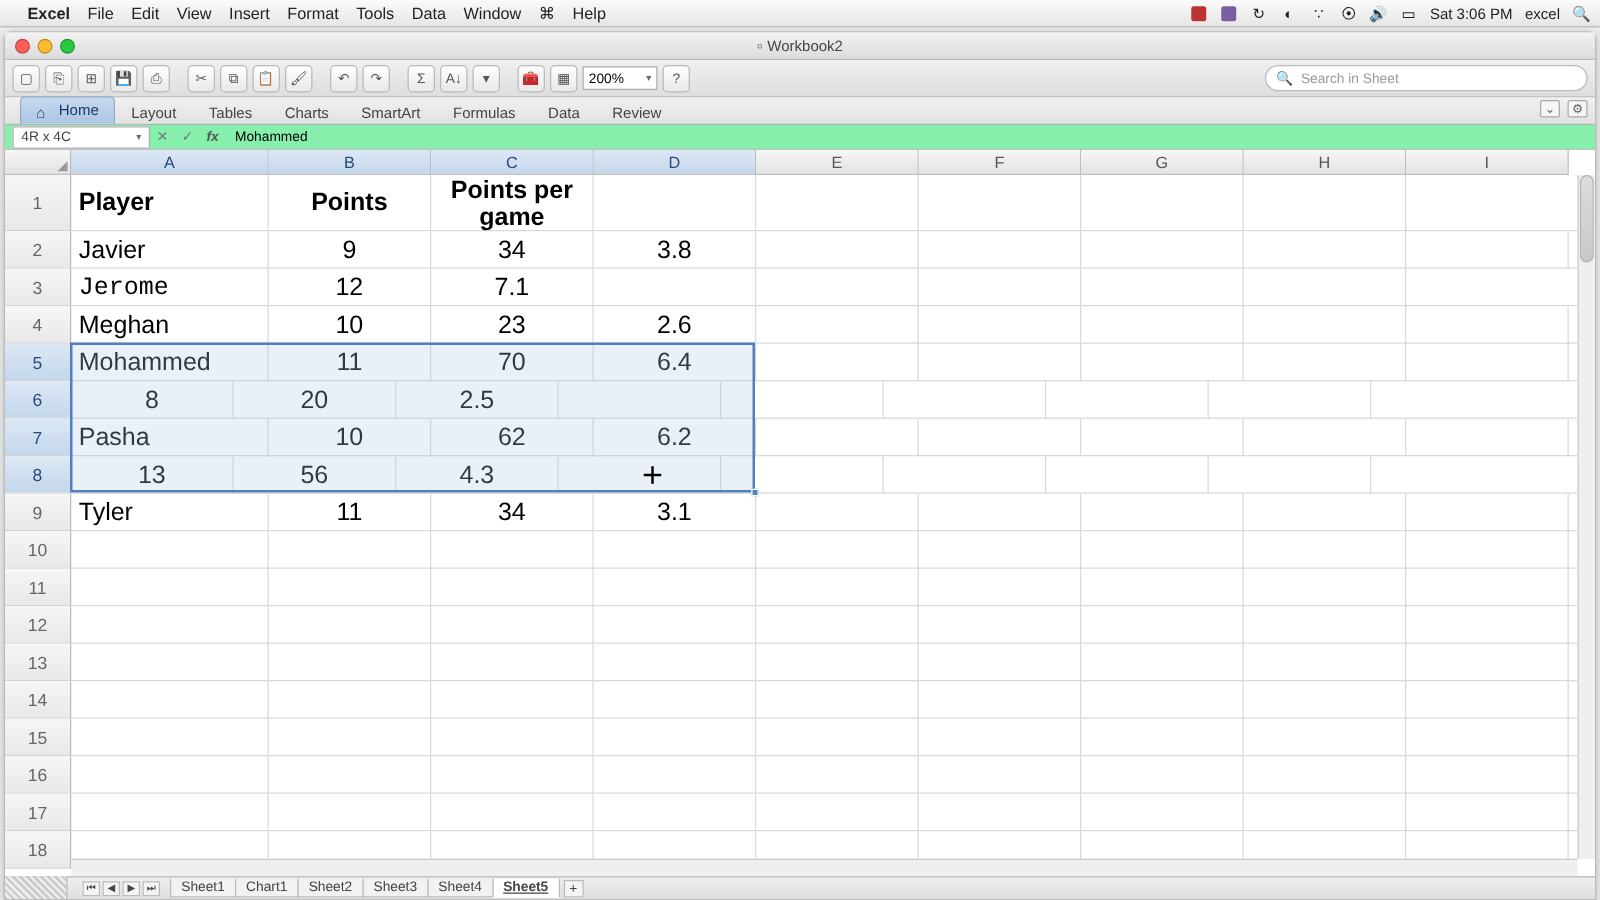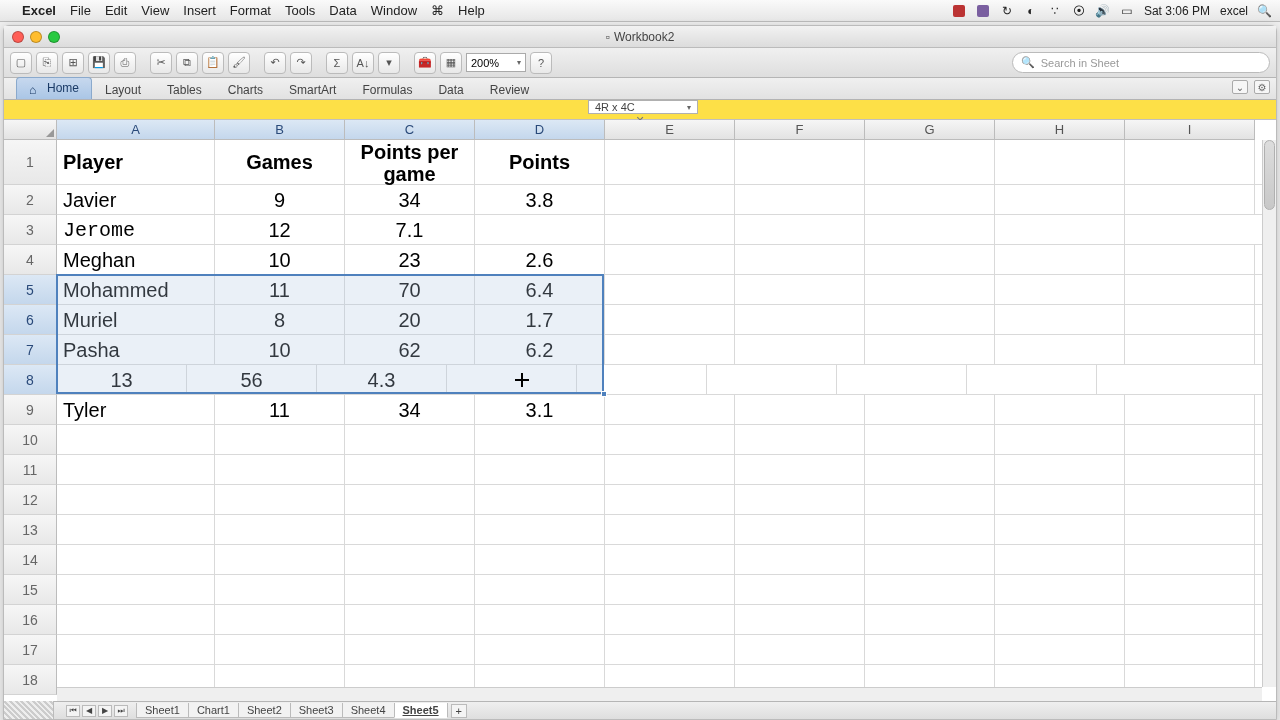--- a/index.html
+++ b/index.html
@@ -32,21 +32,21 @@
 
   
   .ribbon { height:22px; background:linear-gradient(#f0f0f0,#e2e2e2); border-bottom:1px solid #b3b3b3; display:flex; align-items:flex-end; padding-left:12px; gap:0; font-size:12px; position:relative; }
   .ribbon .tab { padding:3px 12px 2px; color:#444; border:1px solid transparent; border-bottom:none; }
   .ribbon .tab.active { background:linear-gradient(#c7d8ee,#aac6e6); border-color:#8aa9cc; border-radius:4px 4px 0 0; color:#1a3a66; }
   .ribbon .home-ico { width:14px; height:14px; display:inline-block; margin-right:4px; vertical-align:-2px; }
   .ribbon .rt { position:absolute; right:6px; top:2px; display:flex; gap:6px; }
   .ribbon .rt .btn { width:16px; height:14px; border:1px solid #aaa; border-radius:2px; background:#f6f6f6; font-size:10px; display:flex; align-items:center; justify-content:center; color:#666; }
 
   
-  .formulabar { height:20px; background:#fde047; border-bottom:1px solid #c0c0c0; display:flex; align-items:center; font-size:11px; color:#444;flex-direction:column; }
+  .formulabar { height:20px; background:#86efac; border-bottom:1px solid #c0c0c0; display:flex; align-items:center; font-size:11px; color:#444; }
   .namebox { width:110px; height:18px; border:1px solid #b0b0b0; background:#fff; margin-left:6px; display:flex; align-items:center; padding:0 6px; justify-content:space-between; }
   .namebox .dd { font-size:8px; color:#666; }
   .fb-btn { width:20px; height:16px; display:flex; align-items:center; justify-content:center; color:#777; font-size:11px; }
   .fx { font-style:italic; font-weight:bold; color:#555; }
   .formula-val { padding-left:8px; color:#000; }
 
   
   .gridwrap { flex:1; position:relative; background:#fff; overflow:hidden; }
   .colhdrs { position:absolute; left:0; right:14px; top:0; height:20px; display:flex; }
   .corner { width:53px; height:20px; background:linear-gradient(#f6f6f6,#e3e3e3); border:1px solid #bcbcbc; border-left:none; border-top:none; position:relative; }
@@ -222,23 +222,22 @@
         <div class="rowh" style="height: 30px;">13</div>
         <div class="rowh" style="height: 30px;">14</div>
         <div class="rowh" style="height: 30px;">15</div>
         <div class="rowh" style="height: 30px;">16</div>
         <div class="rowh" style="height: 30px;">17</div>
         <div class="rowh" style="height: 30px;">18</div>
       </div>
     <div class="cells" id="cells">
         <div class="row" style="height: 45px;">
           <div class="cell hdr" style="width: 158px; height: 45px;">Player</div>
-          <div class="cell c hdr" style="width: 130px; height: 45px;">Games</div>
+          <div class="cell c hdr" style="width: 130px; height: 45px;">Points</div>
           <div class="cell c hdr" style="width: 130px; height: 45px; white-space: normal; text-align: center; line-height: 22px;">Points per game</div>
-          <div class="cell c hdr" style="width: 130px; height: 45px;">Points</div>
           <div class="cell c" style="width: 130px; height: 45px;"></div>
           <div class="cell c" style="width: 130px; height: 45px;"></div>
           <div class="cell c" style="width: 130px; height: 45px;"></div>
           <div class="cell c" style="width: 130px; height: 45px;"></div>
           <div class="cell c" style="width: 130px; height: 45px;"></div>
         </div>
         <div class="row" style="height: 30px;">
           <div class="cell" style="width: 158px; height: 30px;">Javier</div>
           <div class="cell c" style="width: 130px; height: 30px;">9</div>
           <div class="cell c" style="width: 130px; height: 30px;">34</div>
@@ -275,24 +274,23 @@
           <div class="cell c" style="width: 130px; height: 30px;">11</div>
           <div class="cell c" style="width: 130px; height: 30px;">70</div>
           <div class="cell c" style="width: 130px; height: 30px;">6.4</div>
           <div class="cell c" style="width: 130px; height: 30px;"></div>
           <div class="cell c" style="width: 130px; height: 30px;"></div>
           <div class="cell c" style="width: 130px; height: 30px;"></div>
           <div class="cell c" style="width: 130px; height: 30px;"></div>
           <div class="cell c" style="width: 130px; height: 30px;"></div>
         </div>
         <div class="row" style="height: 30px;">
-          <div class="cell" style="width: 158px; height: 30px;">Muriel</div>
           <div class="cell c" style="width: 130px; height: 30px;">8</div>
           <div class="cell c" style="width: 130px; height: 30px;">20</div>
-          <div class="cell c" style="width: 130px; height: 30px;">1.7</div>
+          <div class="cell c" style="width: 130px; height: 30px;">2.5</div>
           <div class="cell c" style="width: 130px; height: 30px;"></div>
           <div class="cell c" style="width: 130px; height: 30px;"></div>
           <div class="cell c" style="width: 130px; height: 30px;"></div>
           <div class="cell c" style="width: 130px; height: 30px;"></div>
           <div class="cell c" style="width: 130px; height: 30px;"></div>
         </div>
         <div class="row" style="height: 30px;">
           <div class="cell" style="width: 158px; height: 30px;">Pasha</div>
           <div class="cell c" style="width: 130px; height: 30px;">10</div>
           <div class="cell c" style="width: 130px; height: 30px;">62</div>

